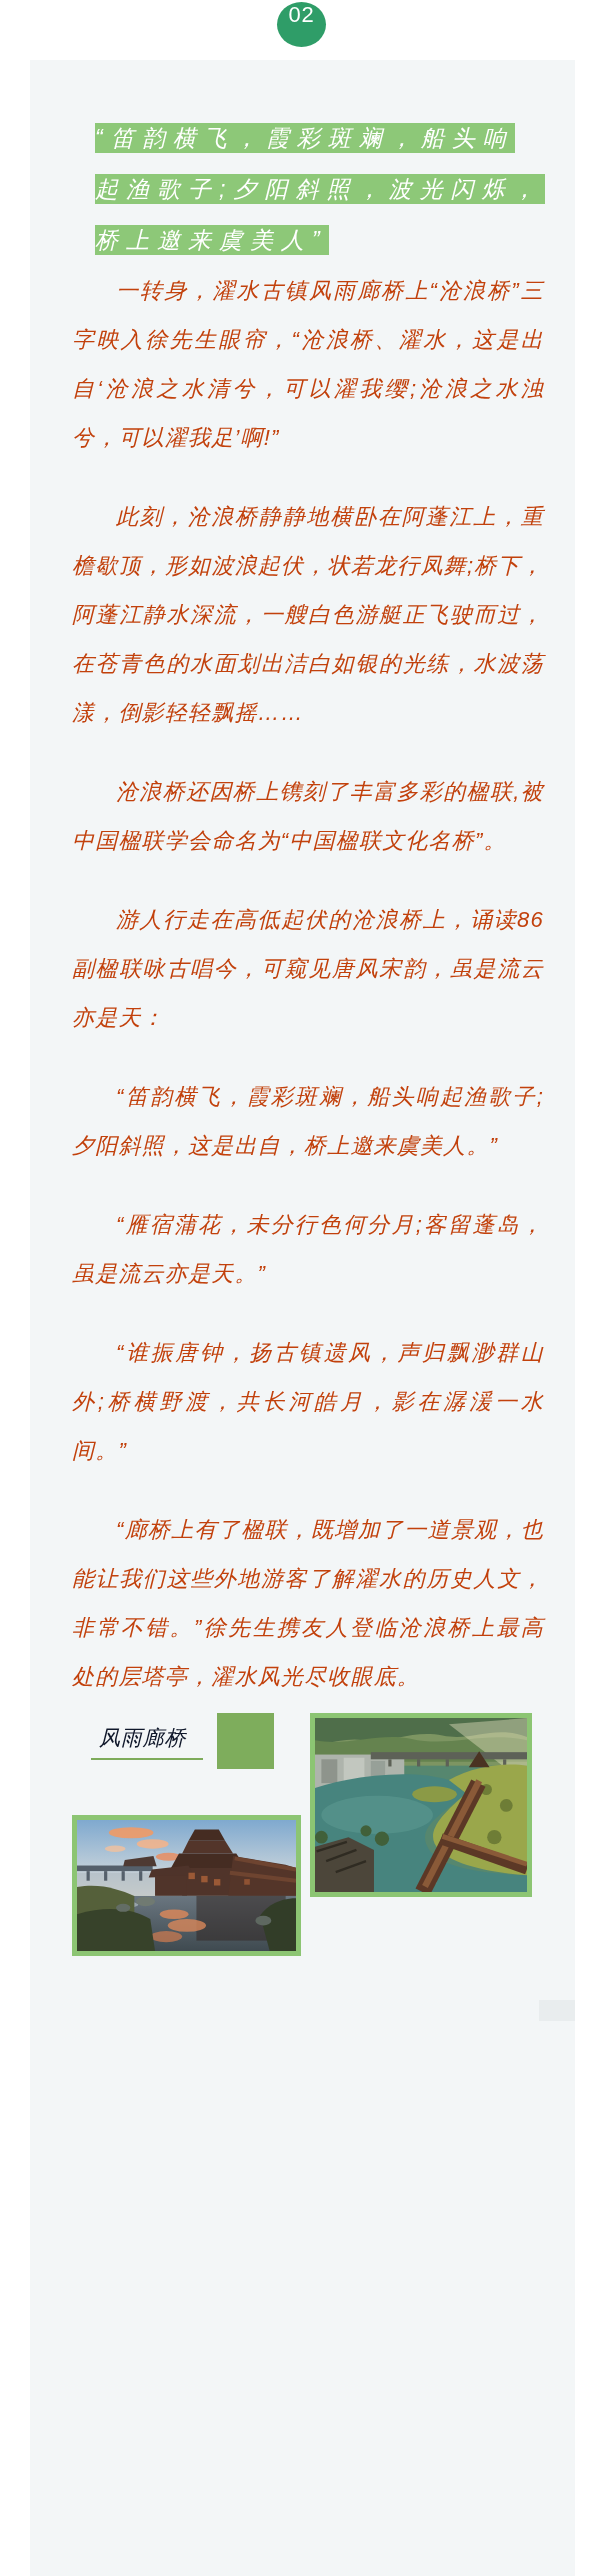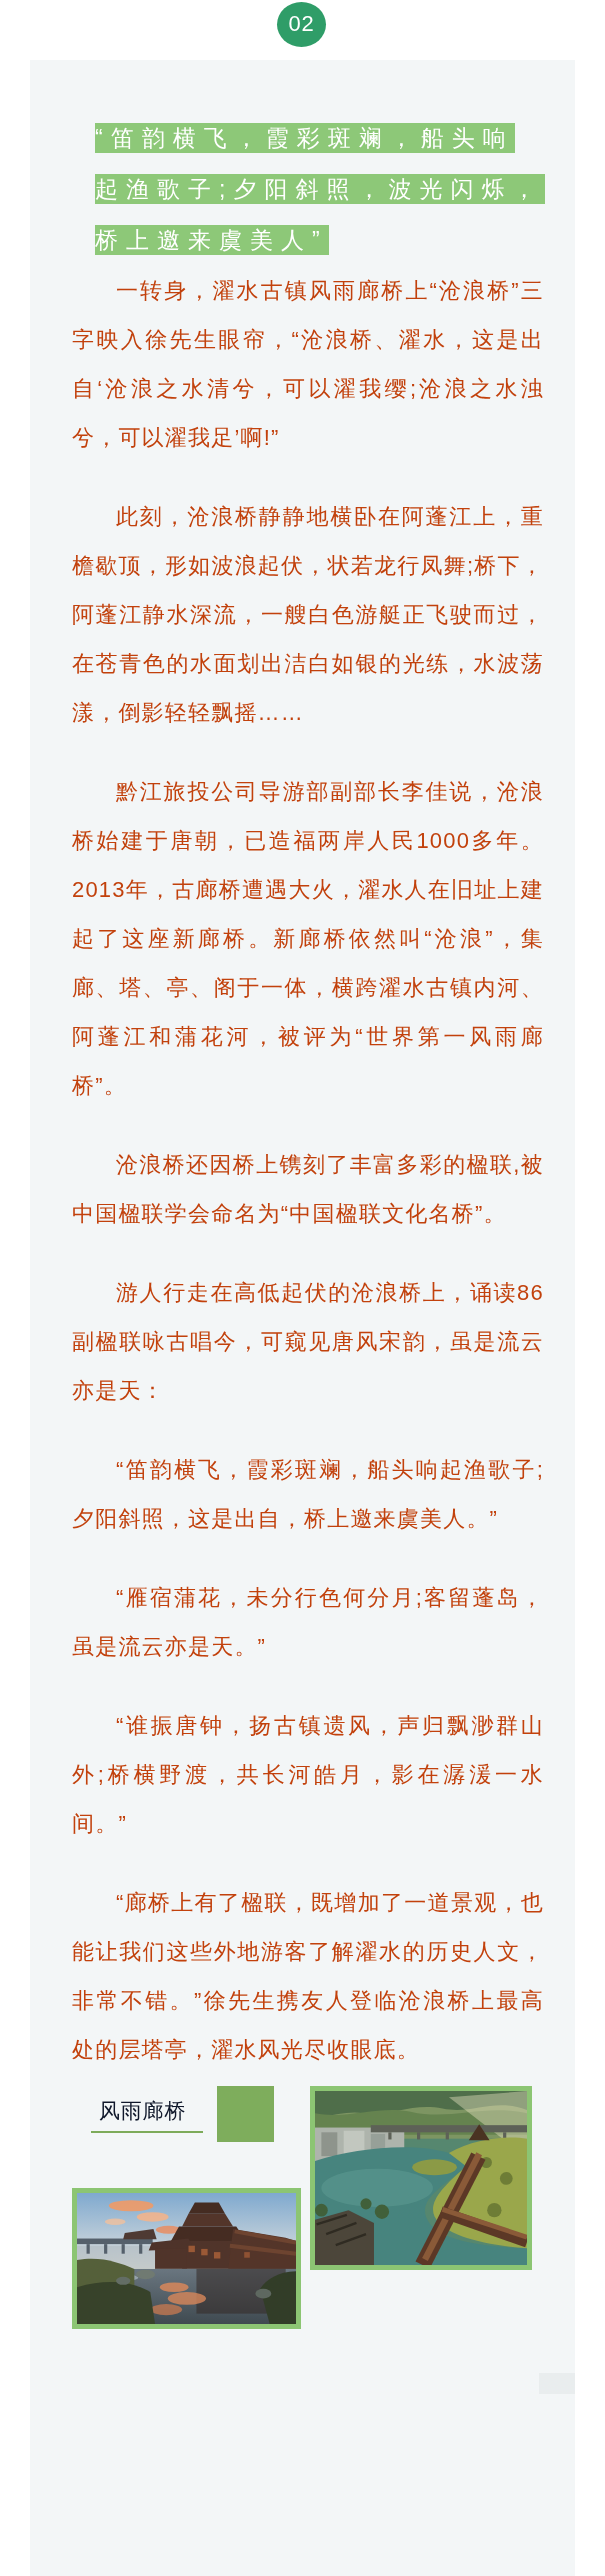--- a/index.html
+++ b/index.html
@@ -3,26 +3,26 @@
 <meta charset="utf-8">
 <style>
   html,body { margin:0; padding:0; }
   body {
     width:605px; height:2576px; background:#ffffff; overflow:hidden; position:relative;
     font-family:"Liberation Sans","DejaVu Sans",sans-serif;
   }
   .badge {
     position:absolute; left:277px; top:1.6px; width:49px; height:45px;
     background:#2f9d68; border-radius:50%;
-    display:flex; align-items:center; justify-content:center;
+    display:flex; align-items:flex-start; justify-content:center;
     color:#ffffff; font-size:22px; letter-spacing:0.8px;
   }
   .card {
     position:absolute; left:30px; top:60px; width:545px; height:2516px;
-    background:#f3f6f7; box-sizing:border-box; padding:0 31px 8px 42px; overflow:hidden;
+    background:#f3f6f7; box-sizing:border-box; padding:0 31px 8px 42px; overflow:hidden;font-style:italic;
   }
   .quote-highlight {
     margin:53px 0 0 23px; max-width:454px;
     font-size:23px; line-height:51px; letter-spacing:8px; color:#ffffff;
   }
   .quote-highlight .hl {
     background:#8dc878; padding:1.6px 1.6px 2.4px 0;
     -webkit-box-decoration-break:clone; box-decoration-break:clone;
   }
   .card p {
@@ -49,21 +49,20 @@
 </div>
 
 <div class="card">
 
   <div class="quote-highlight">
     <span class="hl">“笛韵横飞，霞彩斑斓，船头响起渔歌子;夕阳斜照，波光闪烁，桥上邀来虞美人”</span>
   </div>
 
   <p class="first">一转身，濯水古镇风雨廊桥上“沧浪桥”三字映入徐先生眼帘，“沧浪桥、濯水，这是出自‘沧浪之水清兮，可以濯我缨;沧浪之水浊兮，可以濯我足’啊!”</p>
   <p>此刻，沧浪桥静静地横卧在阿蓬江上，重檐歇顶，形如波浪起伏，状若龙行凤舞;桥下，阿蓬江静水深流，一艘白色游艇正飞驶而过，在苍青色的水面划出洁白如银的光练，水波荡漾，倒影轻轻飘摇……</p>
-  <p>黔江旅投公司导游部副部长李佳说，沧浪桥始建于唐朝，已造福两岸人民1000多年。2013年，古廊桥遭遇大火，濯水人在旧址上建起了这座新廊桥。新廊桥依然叫“沧浪”，集廊、塔、亭、阁于一体，横跨濯水古镇内河、阿蓬江和蒲花河，被评为“世界第一风雨廊桥”。</p>
   <p>沧浪桥还因桥上镌刻了丰富多彩的楹联,被中国楹联学会命名为“中国楹联文化名桥”。</p>
   <p>游人行走在高低起伏的沧浪桥上，诵读86副楹联咏古唱今，可窥见唐风宋韵，虽是流云亦是天：</p>
   <p>“笛韵横飞，霞彩斑斓，船头响起渔歌子;夕阳斜照，这是出自，桥上邀来虞美人。”</p>
   <p>“雁宿蒲花，未分行色何分月;客留蓬岛，虽是流云亦是天。”</p>
   <p>“谁振唐钟，扬古镇遗风，声归飘渺群山外;桥横野渡，共长河皓月，影在潺湲一水间。”</p>
   <p class="last">“廊桥上有了楹联，既增加了一道景观，也能让我们这些外地游客了解濯水的历史人文，非常不错。”徐先生携友人登临沧浪桥上最高处的层塔亭，濯水风光尽收眼底。</p>
 
   <div class="footer">
     <div class="green-square"></div>
     <div class="footer-label">风雨廊桥</div>

